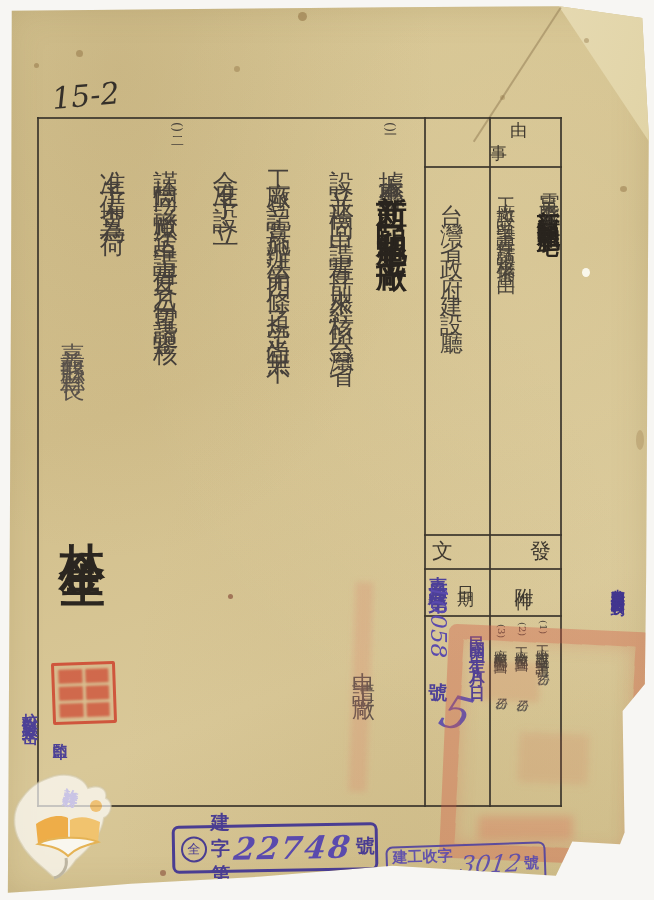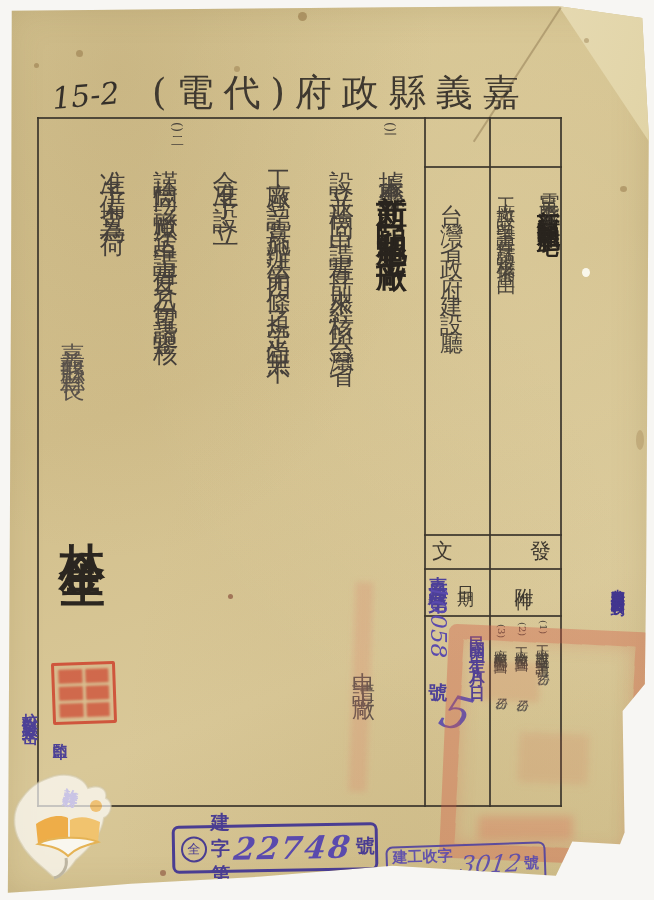--- a/index.html
+++ b/index.html
@@ -51,35 +51,35 @@
       <div class="spot" style="left:620px;top:186px;width:7px;height:6px;background:rgba(130,98,52,.4);"></div>
       <div class="spot" style="left:582px;top:268px;width:8px;height:9px;background:rgba(255,255,250,.85);"></div>
       <div class="spot" style="left:500px;top:95px;width:5px;height:5px;background:rgba(130,98,52,.3);"></div>
       <div class="spot" style="left:228px;top:594px;width:5px;height:5px;background:rgba(110,40,30,.5);"></div>
       <div class="spot" style="left:160px;top:870px;width:6px;height:6px;background:rgba(110,40,30,.45);"></div>
       <div class="spot" style="left:636px;top:430px;width:8px;height:20px;background:rgba(140,105,55,.25);"></div>
     </div>
 
     <div class="abs hand" style="left:52px;top:78px;font-size:30px;font-style:italic;color:#35302a;transform:rotate(-5deg);">15-2</div>
 
-    <div class="abs" style="left:152px;top:68px;font-size:37px;letter-spacing:10px;color:#3f3930;">(電代)府政縣義嘉</div>
 
     <div>
       <div class="ln" style="left:37px;top:117px;width:525px;height:2px;"></div>
       <div class="ln" style="left:37px;top:805px;width:525px;height:2px;"></div>
       <div class="ln" style="left:37px;top:117px;width:2px;height:690px;"></div>
       <div class="ln" style="left:560px;top:117px;width:2px;height:690px;"></div>
       <div class="ln" style="left:424px;top:117px;width:2px;height:690px;"></div>
       <div class="ln" style="left:489px;top:117px;width:2px;height:690px;"></div>
       <div class="ln" style="left:424px;top:166px;width:138px;height:2px;"></div>
       <div class="ln" style="left:424px;top:534px;width:138px;height:2px;"></div>
       <div class="ln" style="left:424px;top:568px;width:138px;height:2px;"></div>
       <div class="ln" style="left:424px;top:615px;width:138px;height:2px;"></div>
     </div>
 
+    <div class="abs" style="left:490px;top:118px;width:71px;height:48px;display:flex;align-items:center;justify-content:center;font-size:17px;letter-spacing:20px;text-indent:20px;color:#3c362d;">由事</div>
 
     <div class="abs v" style="left:534px;top:176px;height:390px;letter-spacing:4px;">
       <span style="font-size:21px;color:#4a443a;">電呈本縣</span><span class="bold-ink" style="font-size:23px;">新西鎮</span><span class="small-note">鄉</span><span class="bold-ink" style="font-size:23px;">頤和肥皂</span>
     </div>
     <div class="abs v" style="left:494px;top:182px;height:360px;font-size:19px;letter-spacing:6px;color:#4a443a;">工廠設立申請書件請鑒核備查由</div>
 
     <div class="abs v" style="left:437px;top:186px;height:345px;font-size:23px;letter-spacing:18px;color:#45403a;">台灣省政府建設廳</div>
 
     <div class="abs" style="left:530px;top:537px;font-size:21px;color:#3e382f;">發</div>
     <div class="abs" style="left:432px;top:537px;font-size:21px;color:#3e382f;">文</div>

